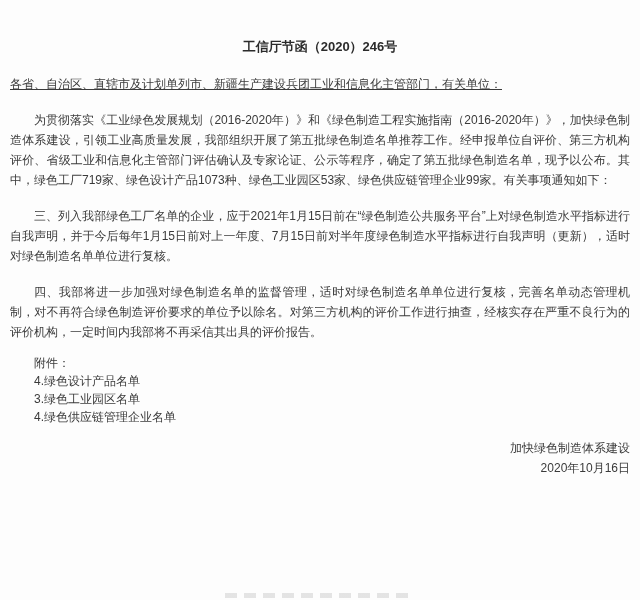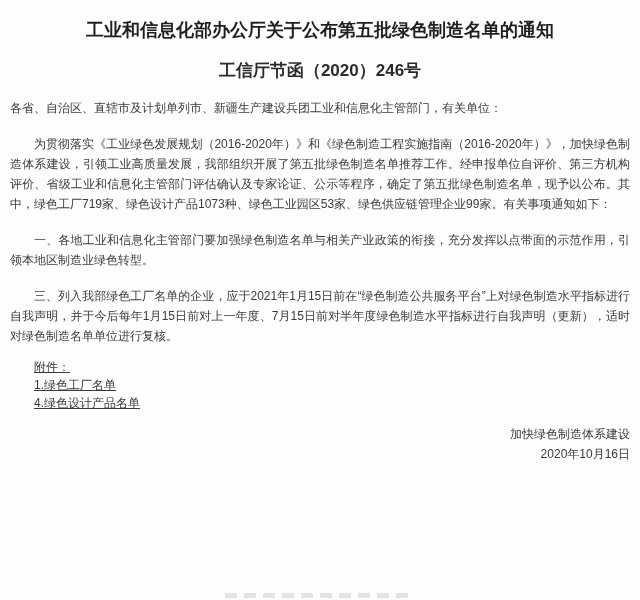--- a/index.html
+++ b/index.html
@@ -20,64 +20,64 @@
   .title {
     font-size: 18px;
     line-height: 24px;
     font-weight: bold;
     text-align: center;
     color: #1f1f1f;
     margin: 0 28px;
     text-align-last: center;
   }
   .doc-number {
-    font-size: 17px;
+    font-size: 13px;
     line-height: 18px;
     font-weight: bold;
     text-align: center;
     color: #2b2b2b;
     margin-top: 20px;
     text-align-last: center;
   }
-  .salutation { margin-top: 18px; }
+  .salutation { margin-top: 18px; text-decoration: underline; }
   .para { text-indent: 2em; margin-top: 16px; }
   .attachments { margin-top: 12px; }
-  .attach-line { text-indent: 2em; line-height: 18px; text-decoration: underline; }
+  .attach-line { text-indent: 2em; line-height: 18px; }
   .signature { margin-top: 12px; text-align: right; line-height: 20px; text-align-last: right; }
   .sig-line { display: block; }
   .cutoff {
     position: absolute;
     bottom: 2px;
     left: 50%;
     transform: translateX(-50%);
     width: 190px;
     height: 5px;
     background: repeating-linear-gradient(90deg, #cfcfcf 0 12px, rgba(0,0,0,0) 12px 19px);
     opacity: 0.55;
   }
 </style>
 </head>
 <body>
 
 <div class="page">
 
-  <div class="title">工业和信息化部办公厅关于公布第五批绿色制造名单的通知</div>
 
   <div class="doc-number">工信厅节函（2020）246号</div>
 
   <div class="salutation">各省、自治区、直辖市及计划单列市、新疆生产建设兵团工业和信息化主管部门，有关单位：</div>
 
   <div class="para">为贯彻落实《工业绿色发展规划（2016-2020年）》和《绿色制造工程实施指南（2016-2020年）》，加快绿色制造体系建设，引领工业高质量发展，我部组织开展了第五批绿色制造名单推荐工作。经申报单位自评价、第三方机构评价、省级工业和信息化主管部门评估确认及专家论证、公示等程序，确定了第五批绿色制造名单，现予以公布。其中，绿色工厂719家、绿色设计产品1073种、绿色工业园区53家、绿色供应链管理企业99家。有关事项通知如下：</div>
-  <div class="para">一、各地工业和信息化主管部门要加强绿色制造名单与相关产业政策的衔接，充分发挥以点带面的示范作用，引领本地区制造业绿色转型。</div>
   <div class="para">三、列入我部绿色工厂名单的企业，应于2021年1月15日前在“绿色制造公共服务平台”上对绿色制造水平指标进行自我声明，并于今后每年1月15日前对上一年度、7月15日前对半年度绿色制造水平指标进行自我声明（更新），适时对绿色制造名单单位进行复核。</div>
+  <div class="para">四、我部将进一步加强对绿色制造名单的监督管理，适时对绿色制造名单单位进行复核，完善名单动态管理机制，对不再符合绿色制造评价要求的单位予以除名。对第三方机构的评价工作进行抽查，经核实存在严重不良行为的评价机构，一定时间内我部将不再采信其出具的评价报告。</div>
 
   <div class="attachments">
     <div class="attach-line">附件：</div>
-    <div class="attach-line">1.绿色工厂名单</div>
     <div class="attach-line">4.绿色设计产品名单</div>
+    <div class="attach-line">3.绿色工业园区名单</div>
+    <div class="attach-line">4.绿色供应链管理企业名单</div>
   </div>
 
   <div class="signature">
     <span class="sig-line">加快绿色制造体系建设</span>
     <span class="sig-line">2020年10月16日</span>
   </div>
 
   <div class="cutoff"></div>
 
 </div>

